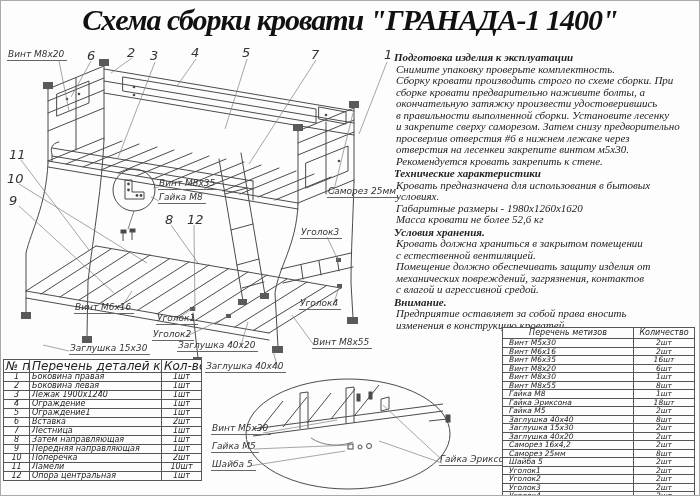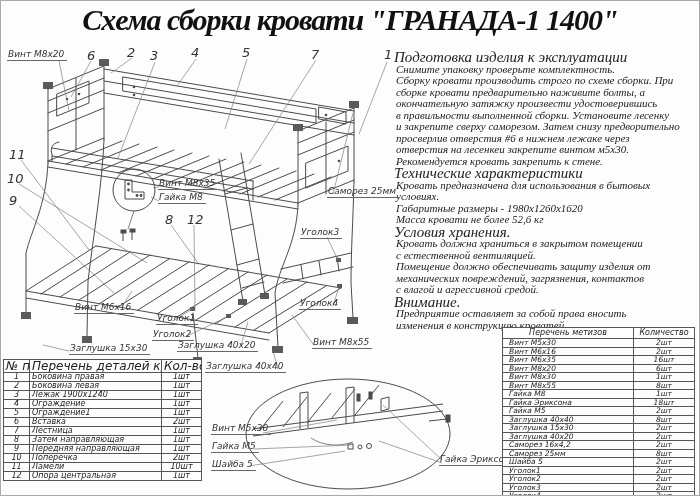--- a/index.html
+++ b/index.html
@@ -12,21 +12,21 @@
     position:absolute; top:2px; left:0; right:0; margin:0; text-align:center;
     font-family:"Liberation Serif", serif; font-style:italic; font-weight:bold;
     font-size:30px; letter-spacing:-1px; color:#111;
   }
   svg.draw { position:absolute; left:0; top:0; z-index:1; }
   
   .textpanel {
     position:absolute; left:386px; top:50px; width:306px; z-index:2;
     font-family:"Liberation Serif", serif; font-style:italic; color:#222;
   }
-  .textpanel .heading { font-weight:normal; font-size:15px; line-height:12.5px; padding-left:7px; }
+  .textpanel .heading { font-weight:bold; font-size:11px; line-height:12.5px; padding-left:7px; }
   .textpanel .body { font-size:11px; line-height:11.5px; white-space:pre-line;margin-left:9px; }
   
   .dnum {
     position:absolute; z-index:3; font-style:italic; font-size:13px;
     font-family:"DejaVu Sans", sans-serif; color:#333;
   }
   
   .dlabel {
     position:absolute; z-index:3; font-style:italic; font-size:9px; line-height:10px;
     color:#333; border-bottom:1px solid #666; padding:0 3px 1px 1px; white-space:nowrap;

